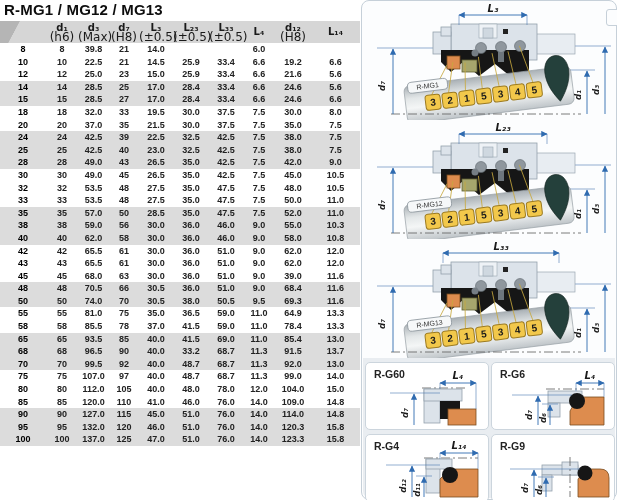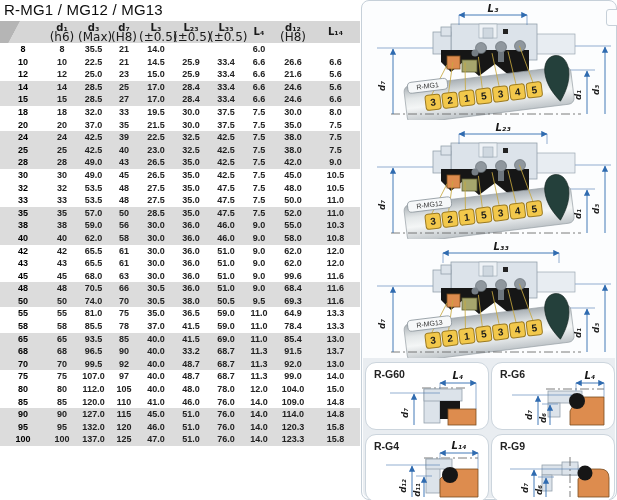--- a/index.html
+++ b/index.html
@@ -1,19 +1,19 @@
 <!DOCTYPE html>
 <html><head>
 <meta charset="utf-8">
 <style>
   html,body{margin:0;padding:0;background:#fff;}
   body{width:617px;height:500px;position:relative;overflow:hidden;
        font-family:"Liberation Sans",sans-serif;color:#111;}
   .page{position:absolute;inset:0;}
-  .title{position:absolute;left:4px;top:1px;font-size:15px;font-weight:normal;
+  .title{position:absolute;left:4px;top:1px;font-size:15px;font-weight:bold;
          letter-spacing:.2px;color:#0d0d0d;margin:0;}
   
   .dimtable{position:absolute;left:0;top:21px;width:360px;border-collapse:collapse;
             table-layout:fixed;}
   .dimtable th{background:#d6d6d6;height:22px;padding:0;font-size:10px;line-height:10px;
                font-weight:bold;text-align:center;vertical-align:middle;
                font-family:"DejaVu Sans",sans-serif;color:#1a1a1a;}
   .dimtable th .h-note{display:block;font-size:12px;font-weight:normal;line-height:8px;}
   .dimtable th.corner{background:linear-gradient(118deg,#b5b5b5 0 34%,#d6d6d6 35%);}
   .dimtable td{height:12.6px;line-height:12.6px;padding:0;text-align:center;
@@ -23,21 +23,21 @@
   
   .panel{position:absolute;left:361px;top:0;width:256px;height:500px;}
   .panel-frame{position:absolute;inset:0;border:1px solid #c6d0d9;border-radius:8px;
                background:#fcfdfe;box-sizing:border-box;}
   .panel-tab{position:absolute;right:-3px;top:9px;width:12px;height:15px;
              border:1px solid #c6d0d9;background:#fcfdfe;border-radius:3px;}
   .seal-fig{position:absolute;left:2px;width:252px;height:118px;}
   .gbox-area{position:absolute;left:2px;top:358px;width:252px;height:140px;
              background:#e9edf1;border-radius:0 0 7px 7px;}
   .gbox{position:absolute;width:122px;height:66px;background:#fff;
-        border:1px solid #ccd5dd;border-radius:11px;}
+        border:1px solid #ccd5dd;border-radius:5px;}
   .gbox svg{display:block;}
   
   .dimlab{font-family:"DejaVu Sans",sans-serif;font-style:italic;font-weight:bold;
           font-size:10px;fill:#1b1b1b;}
   .dimlab.sm{font-size:8.5px;}
   .tagtext{font-family:"Liberation Sans",sans-serif;font-size:7px;fill:#333;}
   .gname{font-family:"Liberation Sans",sans-serif;font-size:10.5px;font-weight:bold;fill:#222;}
   .callout-num{font-family:"Liberation Sans",sans-serif;font-size:10px;font-weight:bold;fill:#1b1b1b;}
   .dimline{stroke:#2f6bb0;stroke-width:0.9;fill:none;}
   .extline{stroke:#4b7bb4;stroke-width:0.6;fill:none;}
@@ -154,39 +154,39 @@
         <th><span>L₃₃</span><span class="h-note">(±0.5)</span></th>
         <th><span>L₄</span><span class="h-note"></span></th>
         <th><span>d₁₂</span><span class="h-note">(H8)</span></th>
         <th><span>L₁₄</span><span class="h-note"></span></th>
       </tr>
     </thead>
     <tbody>
         <tr>
           <td class="rowlabel">8</td>
           <td>8</td>
-          <td>35.5</td>
+          <td>39.8</td>
           <td>21</td>
           <td>14.0</td>
           <td></td>
           <td></td>
           <td>6.0</td>
           <td></td>
           <td></td>
         </tr>
         <tr>
           <td class="rowlabel">10</td>
           <td>10</td>
           <td>22.5</td>
           <td>21</td>
           <td>14.5</td>
           <td>25.9</td>
           <td>33.4</td>
           <td>6.6</td>
-          <td>26.6</td>
+          <td>19.2</td>
           <td>6.6</td>
         </tr>
         <tr>
           <td class="rowlabel">12</td>
           <td>12</td>
           <td>25.0</td>
           <td>23</td>
           <td>15.0</td>
           <td>25.9</td>
           <td>33.4</td>
@@ -376,21 +376,21 @@
         </tr>
         <tr>
           <td class="rowlabel">45</td>
           <td>45</td>
           <td>68.0</td>
           <td>63</td>
           <td>30.0</td>
           <td>36.0</td>
           <td>51.0</td>
           <td>9.0</td>
-          <td>99.6</td>
+          <td>39.0</td>
           <td>11.6</td>
         </tr>
         <tr class="shade">
           <td class="rowlabel">48</td>
           <td>48</td>
           <td>70.5</td>
           <td>66</td>
           <td>30.5</td>
           <td>36.0</td>
           <td>51.0</td>

